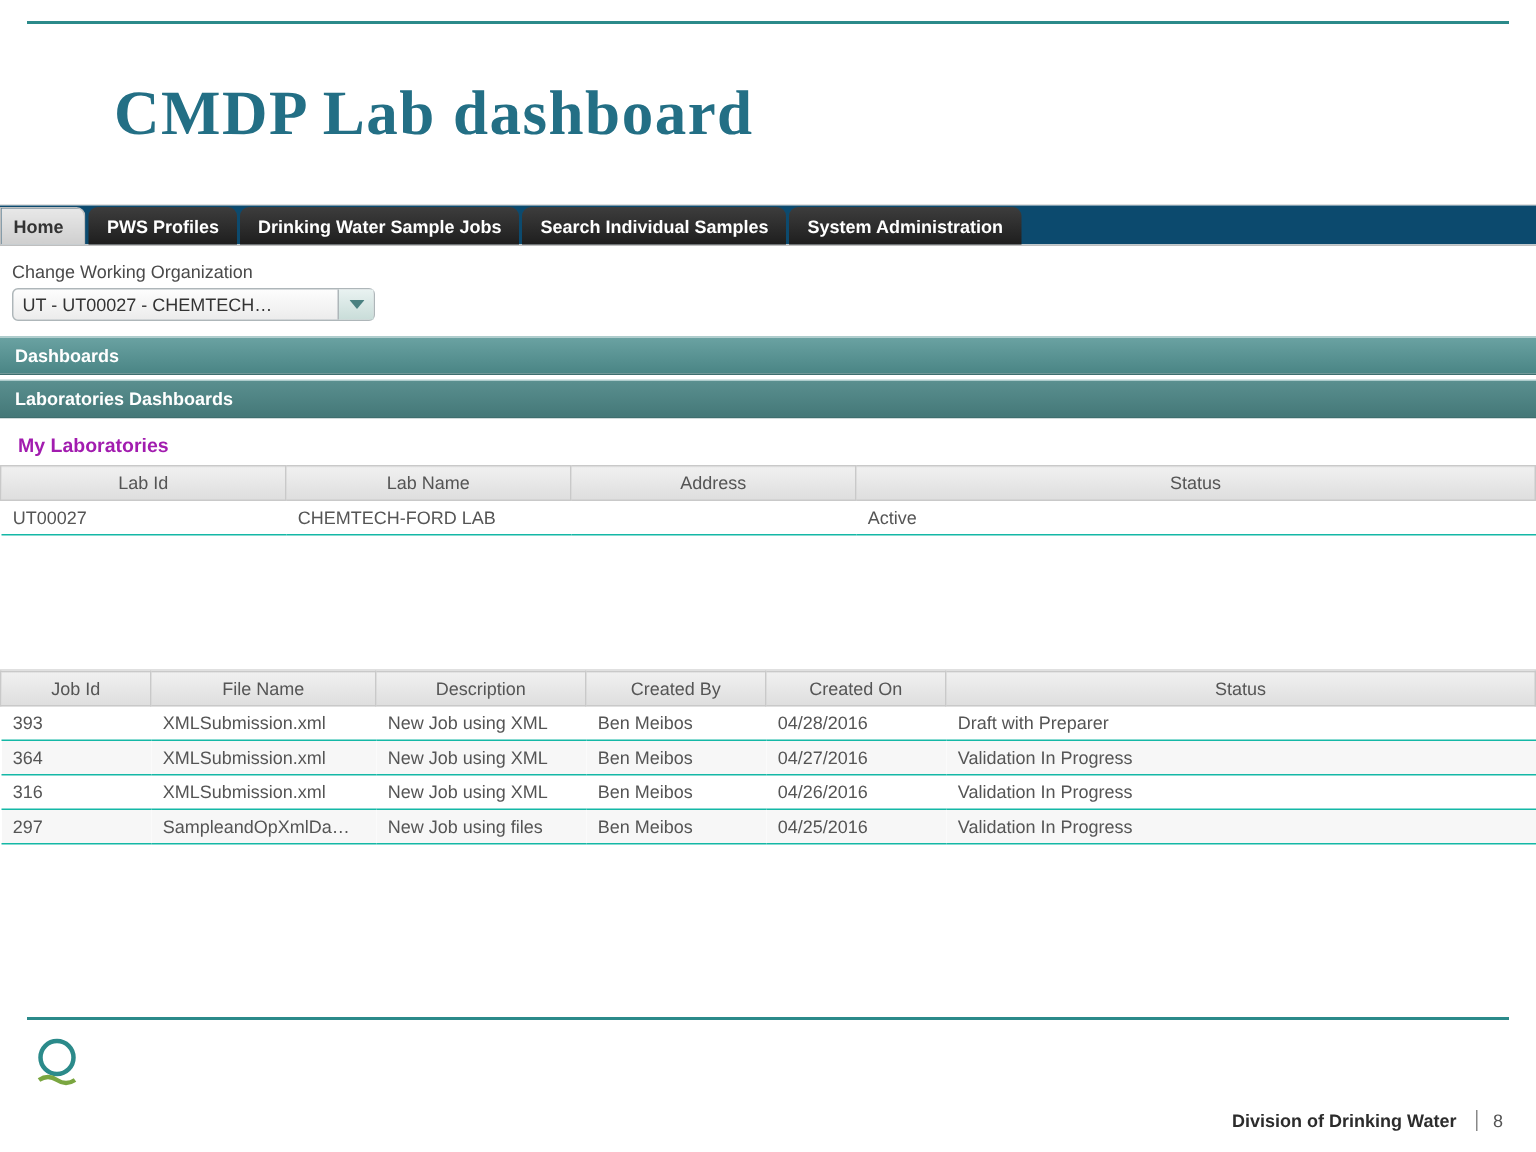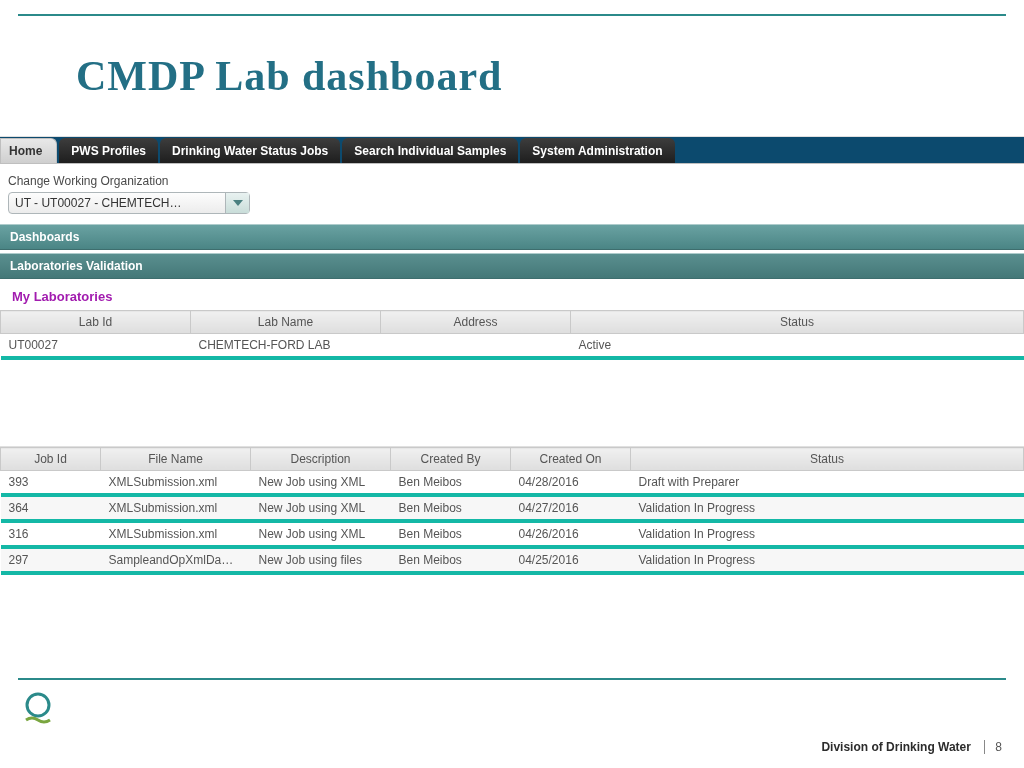--- a/index.html
+++ b/index.html
@@ -124,21 +124,21 @@
     text-align: center;
     font-weight: 400;
     color: #555;
     background: linear-gradient(#f0f0f0,#dedede);
     border: 1px solid #c9c9c9;
     padding: 4px 8px;
   }
   .data-table td {
     padding: 4px 8px;
     color: #555;
-    border-bottom: 4px solid #14b8a6;
+    border-bottom: 1px solid #14b8a6;
     white-space: nowrap;
     overflow: hidden;
     text-overflow: ellipsis;
   }
   .data-table tr:nth-child(odd) td { background: #fff; }
   .data-table tr:nth-child(even) td { background: #f7f7f7; }
   .labs-block {
     background: #fff;
     min-height: 168px;
     border-bottom: 1px solid #e0e0e0;
@@ -181,39 +181,39 @@
 </head>
 <body>
 
 <div class="top-rule"></div>
 <div class="slide-title">CMDP Lab dashboard</div>
 
 <div class="app">
   <div class="tabbar">
     <div class="tab active home">Home</div>
     <div class="tab">PWS Profiles</div>
-    <div class="tab">Drinking Water Status Jobs</div>
+    <div class="tab">Drinking Water Sample Jobs</div>
     <div class="tab">Search Individual Samples</div>
     <div class="tab">System Administration</div>
   </div>
   <div class="pane">
     <div class="sidebar">
       <div class="sidebar-label">Change Working Organization</div>
       <div class="dropdown">
         <div class="value">UT - UT00027 - CHEMTECH…</div>
         <div class="arrow">
           <svg viewBox="0 0 10 6">
               <path d="M0 0 L5 6 L10 0 Z" fill="#4a8080"></path>
             </svg>
         </div>
       </div>
     </div>
     <div class="main">
       <div class="panel-header">Dashboards</div>
-      <div class="panel-header sub">Laboratories Validation</div>
+      <div class="panel-header sub">Laboratories Dashboards</div>
 
       <div class="labs-block">
         <div class="section-title">My Laboratories</div>
         <table class="data-table">
           <colgroup>
               <col style="width:190px">
               <col style="width:190px">
               <col style="width:190px">
               <col>
             </colgroup>

